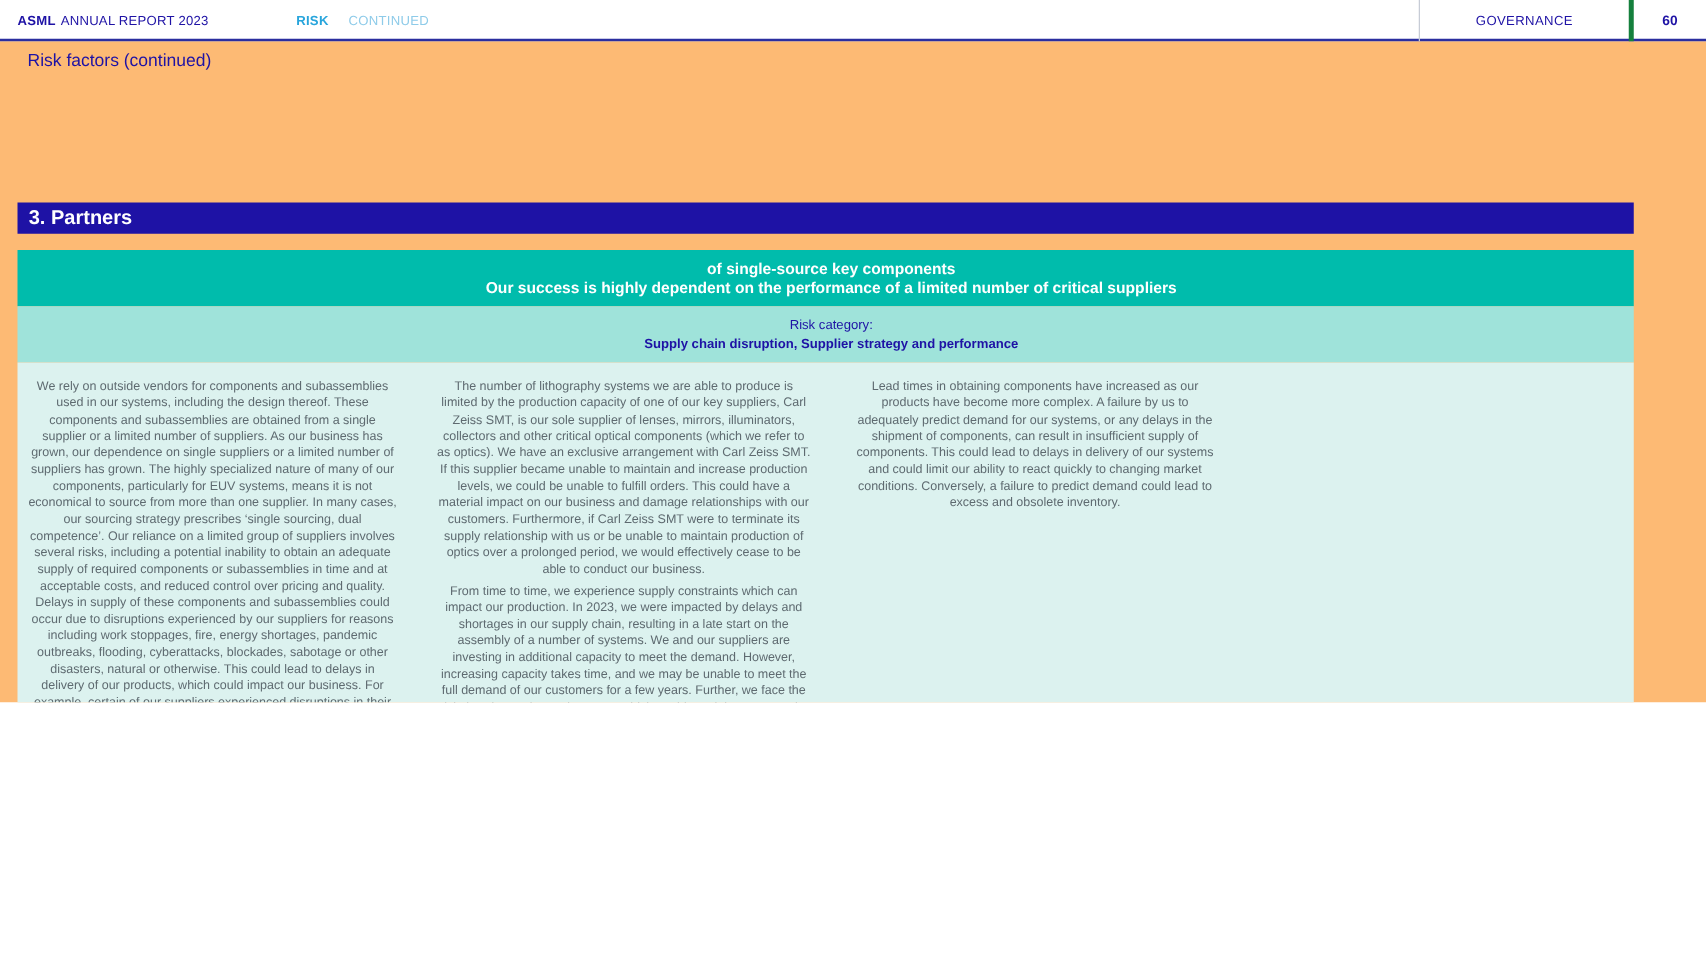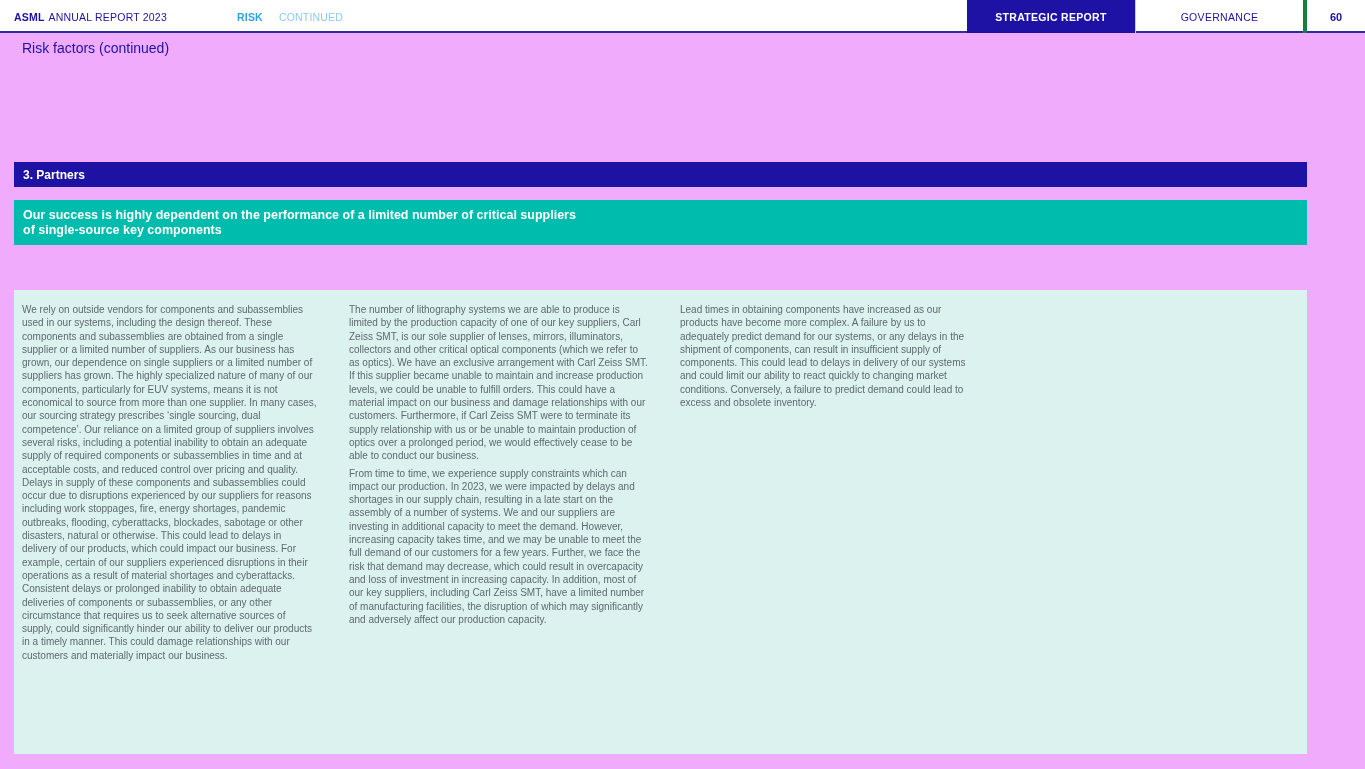--- a/index.html
+++ b/index.html
@@ -1,22 +1,23 @@
 <!DOCTYPE html>
 <html><head>
 <meta charset="utf-8">
 <style>
   * { margin:0; padding:0; box-sizing:border-box; }
   html,body { background:#ffffff; }
   #page {
     position:relative;
-    width:1365px; height:769px;
-    background:#f0abfc;
+    width:1365px; height:562px;
+    background:#fdba74;
     font-family:"Liberation Sans", sans-serif;
     overflow:hidden;
+    text-align:center;
   }
 
   
   .header {
     position:absolute; left:0; top:0; width:1365px; height:33px;
     border-bottom:2px solid #2b2e9f;
     background:#ffffff;
   }
   .brand {
     position:absolute; left:14px; top:0; height:33px;
@@ -53,21 +54,21 @@
   .page-title {
     position:absolute; left:22px; top:40px;
     font-size:14px; color:#1e12a5; font-weight:normal;
   }
 
   
   .bar-partners {
     position:absolute; left:14px; top:162px; width:1293px; height:25px;
     background:#1e12a5; color:#ffffff;
     display:flex; align-items:center; padding-left:9px;
-    font-size:12px; font-weight:bold;
+    font-size:16px; font-weight:bold;
   }
   .bar-headline {
     position:absolute; left:14px; top:200px; width:1293px; height:45px;
     background:#00bcac; color:#ffffff;
     display:flex; flex-direction:column; justify-content:center; padding-left:9px;
     font-size:12.5px; font-weight:bold; line-height:15px;
   }
   .bar-risk {
     position:absolute; left:14px; top:245px; width:1293px; height:45px;
     background:#9fe3da; color:#1e12a5;
@@ -100,37 +101,40 @@
   <div class="header">
     <div class="brand">
       <b>ASML</b>
       <span>ANNUAL REPORT 2023</span>
     </div>
     <div class="risk-crumb">
       <b>RISK</b>
       <span>CONTINUED</span>
     </div>
     <div class="tabs">
-      <div class="tab t1">STRATEGIC REPORT</div>
       <div class="tab t3">GOVERNANCE</div>
       <div class="page-no">60</div>
     </div>
   </div>
 
   <div class="page-title">Risk factors (continued)</div>
 
   <div class="bar-partners">
     <span>3. Partners</span>
   </div>
 
   <div class="bar-headline">
+    <span>of single-source key components</span>
     <span>Our success is highly dependent on the performance of a limited number of critical suppliers</span>
-    <span>of single-source key components</span>
   </div>
 
+  <div class="bar-risk">
+    <div class="cat-label">Risk category:</div>
+    <div class="cat-value">Supply chain disruption, Supplier strategy and performance</div>
+  </div>
 
   <div class="body-box"></div>
 
   <div class="columns">
     <div class="col">
       <p>We rely on outside vendors for components and subassemblies used in our systems, including the design thereof. These components and subassemblies are obtained from a single supplier or a limited number of suppliers. As our business has grown, our dependence on single suppliers or a limited number of suppliers has grown. The highly specialized nature of many of our components, particularly for EUV systems, means it is not economical to source from more than one supplier. In many cases, our sourcing strategy prescribes ‘single sourcing, dual competence’. Our reliance on a limited group of suppliers involves several risks, including a potential inability to obtain an adequate supply of required components or subassemblies in time and at acceptable costs, and reduced control over pricing and quality. Delays in supply of these components and subassemblies could occur due to disruptions experienced by our suppliers for reasons including work stoppages, fire, energy shortages, pandemic outbreaks, flooding, cyberattacks, blockades, sabotage or other disasters, natural or otherwise. This could lead to delays in delivery of our products, which could impact our business. For example, certain of our suppliers experienced disruptions in their operations as a result of material shortages and cyberattacks. Consistent delays or prolonged inability to obtain adequate deliveries of components or subassemblies, or any other circumstance that requires us to seek alternative sources of supply, could significantly hinder our ability to deliver our products in a timely manner. This could damage relationships with our customers and materially impact our business.</p>
     </div>
     <div class="col">
       <p>The number of lithography systems we are able to produce is limited by the production capacity of one of our key suppliers, Carl Zeiss SMT, is our sole supplier of lenses, mirrors, illuminators, collectors and other critical optical components (which we refer to as optics). We have an exclusive arrangement with Carl Zeiss SMT. If this supplier became unable to maintain and increase production levels, we could be unable to fulfill orders. This could have a material impact on our business and damage relationships with our customers. Furthermore, if Carl Zeiss SMT were to terminate its supply relationship with us or be unable to maintain production of optics over a prolonged period, we would effectively cease to be able to conduct our business.</p>
       <p>From time to time, we experience supply constraints which can impact our production. In 2023, we were impacted by delays and shortages in our supply chain, resulting in a late start on the assembly of a number of systems. We and our suppliers are investing in additional capacity to meet the demand. However, increasing capacity takes time, and we may be unable to meet the full demand of our customers for a few years. Further, we face the risk that demand may decrease, which could result in overcapacity and loss of investment in increasing capacity. In addition, most of our key suppliers, including Carl Zeiss SMT, have a limited number of manufacturing facilities, the disruption of which may significantly and adversely affect our production capacity.</p>

